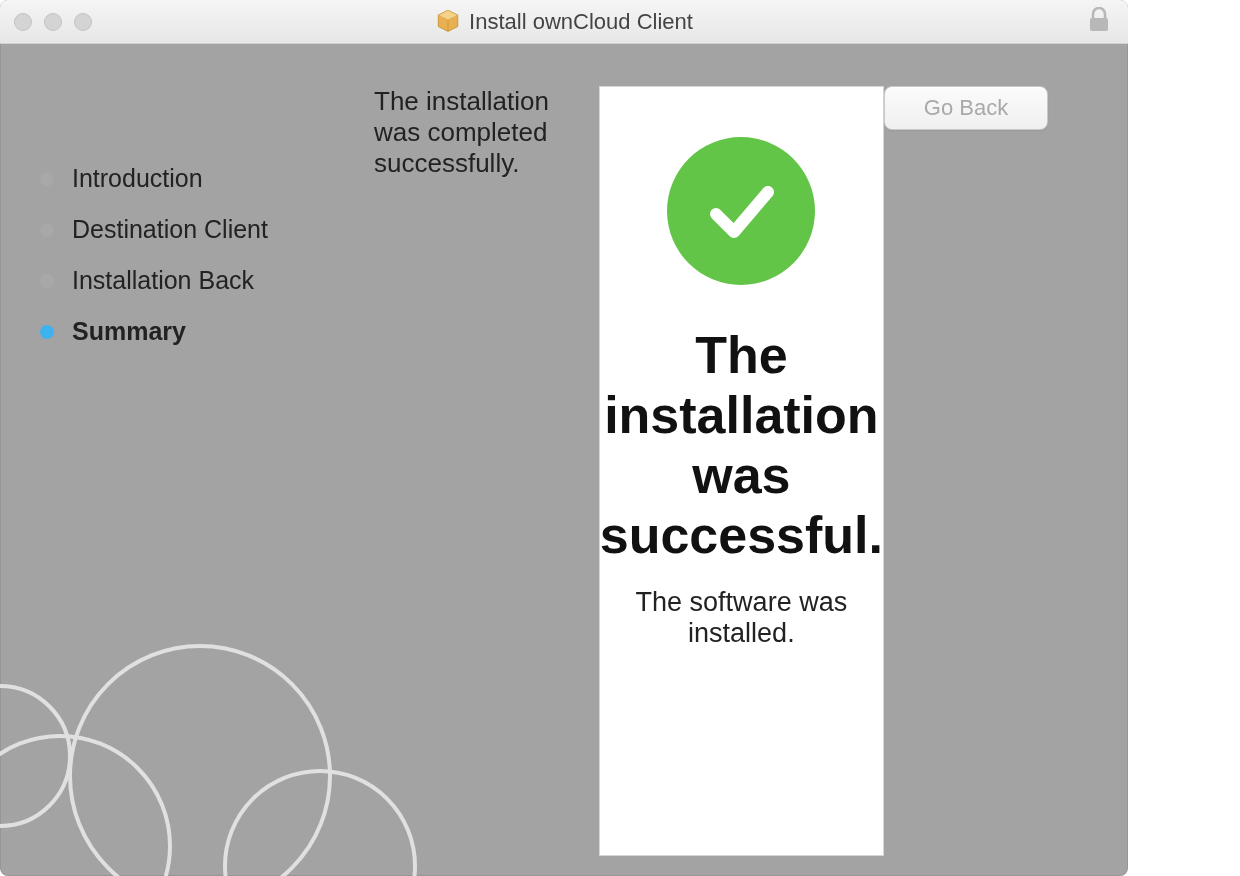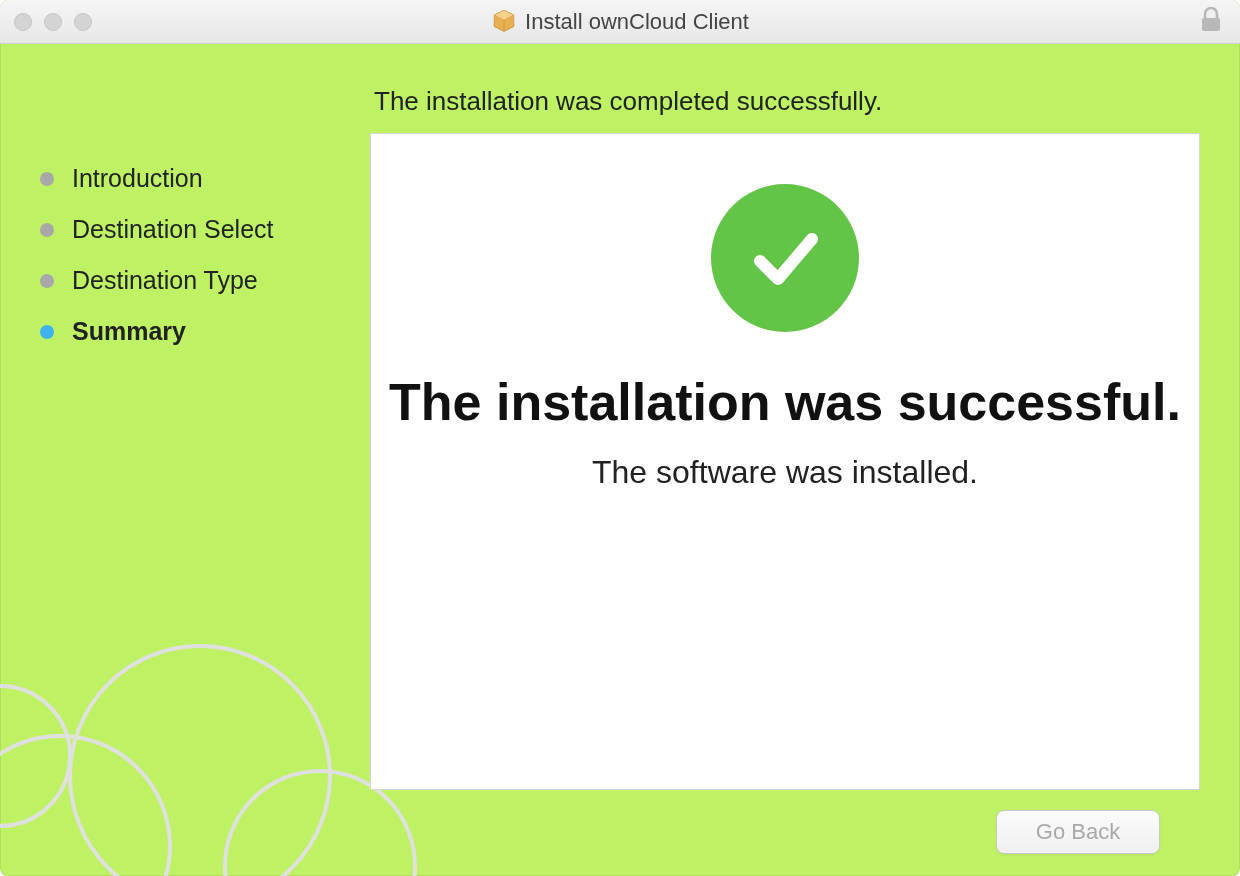--- a/index.html
+++ b/index.html
@@ -8,23 +8,23 @@
       padding: 0;
     }
     body {
       font-family: -apple-system, "Helvetica Neue", Helvetica, Arial, sans-serif;
       background: #fff;
       width: 1240px;
       height: 876px;
       overflow: hidden;
     }
     .window {
-      width: 1240px;
+      width: 1128px;
       height: 876px;
-      background: #bef264;
+      background: #a3a3a3;
       border-radius: 8px;
       overflow: hidden;
       position: relative;
       box-shadow: 0 0 0 1px rgba(0,0,0,0.08) inset;
     }
     .titlebar {
       height: 44px;
       background: linear-gradient(to bottom, #f5f5f5, #e7e7e7);
       border-bottom: 1px solid #d0d0d0;
       display: flex;
@@ -107,21 +107,21 @@
       font-weight: 400;
     }
     .step.active .step-label {
       font-weight: 700;
       text-align: center;
     }
     .main {
       flex: 1;
       padding: 42px 40px 0 0;
       display: flex;
-      flex-direction: column;
+      flex-direction: row;
       z-index: 1;
     }
     .main-heading {
       font-size: 26px;
       color: #222;
       font-weight: 400;
       margin-bottom: 16px;
       margin-left: 4px;
     }
     .panel {
@@ -145,21 +145,21 @@
       margin-bottom: 40px;
     }
     .panel-title {
       font-size: 52px;
       font-weight: 700;
       color: #111;
       margin-bottom: 22px;
       text-align: center;
     }
     .panel-sub {
-      font-size: 32px;
+      font-size: 27px;
       color: #222;
       font-weight: 400;
       text-align: center;
     }
     .button-row {
       display: flex;
       justify-content: flex-end;
       gap: 16px;
       padding: 0 40px 22px 0;
     }
@@ -221,25 +221,25 @@
       </g>
     </svg>
 
     <div class="sidebar">
       <div class="step">
         <span class="bullet"></span>
         <span class="step-label">Introduction</span>
       </div>
       <div class="step">
         <span class="bullet"></span>
-        <span class="step-label">Destination Select</span>
+        <span class="step-label">Destination Client</span>
       </div>
       <div class="step">
         <span class="bullet"></span>
-        <span class="step-label">Destination Type</span>
+        <span class="step-label">Installation Back</span>
       </div>
       <div class="step active">
         <span class="bullet active"></span>
         <span class="step-label">Summary</span>
       </div>
     </div>
 
     <div class="main">
       <div class="main-heading">The installation was completed successfully.</div>
 

